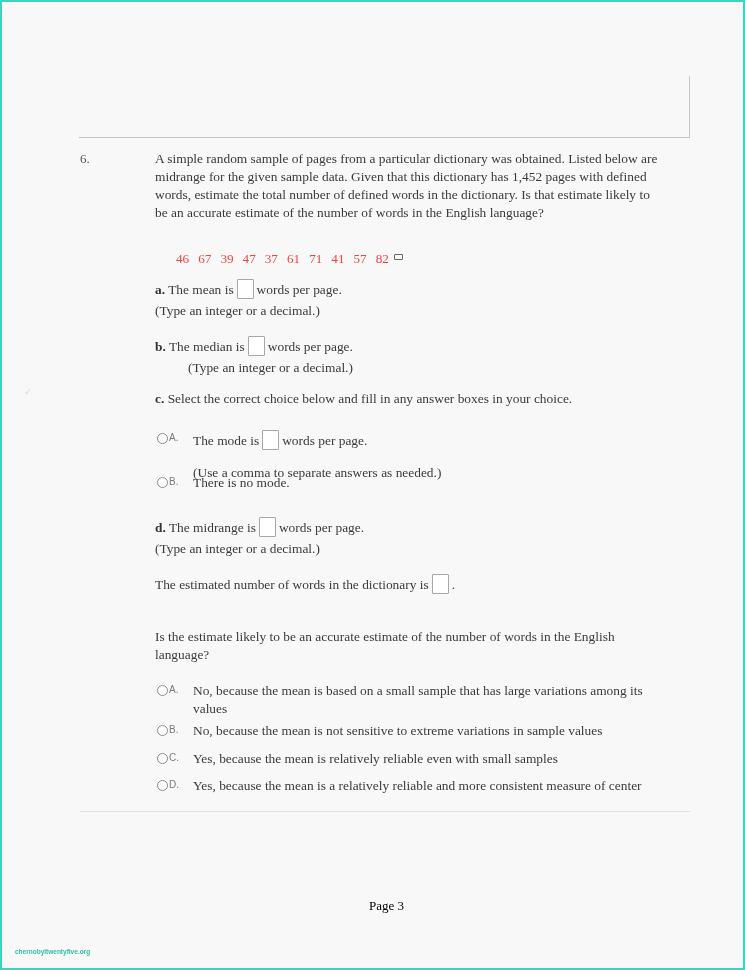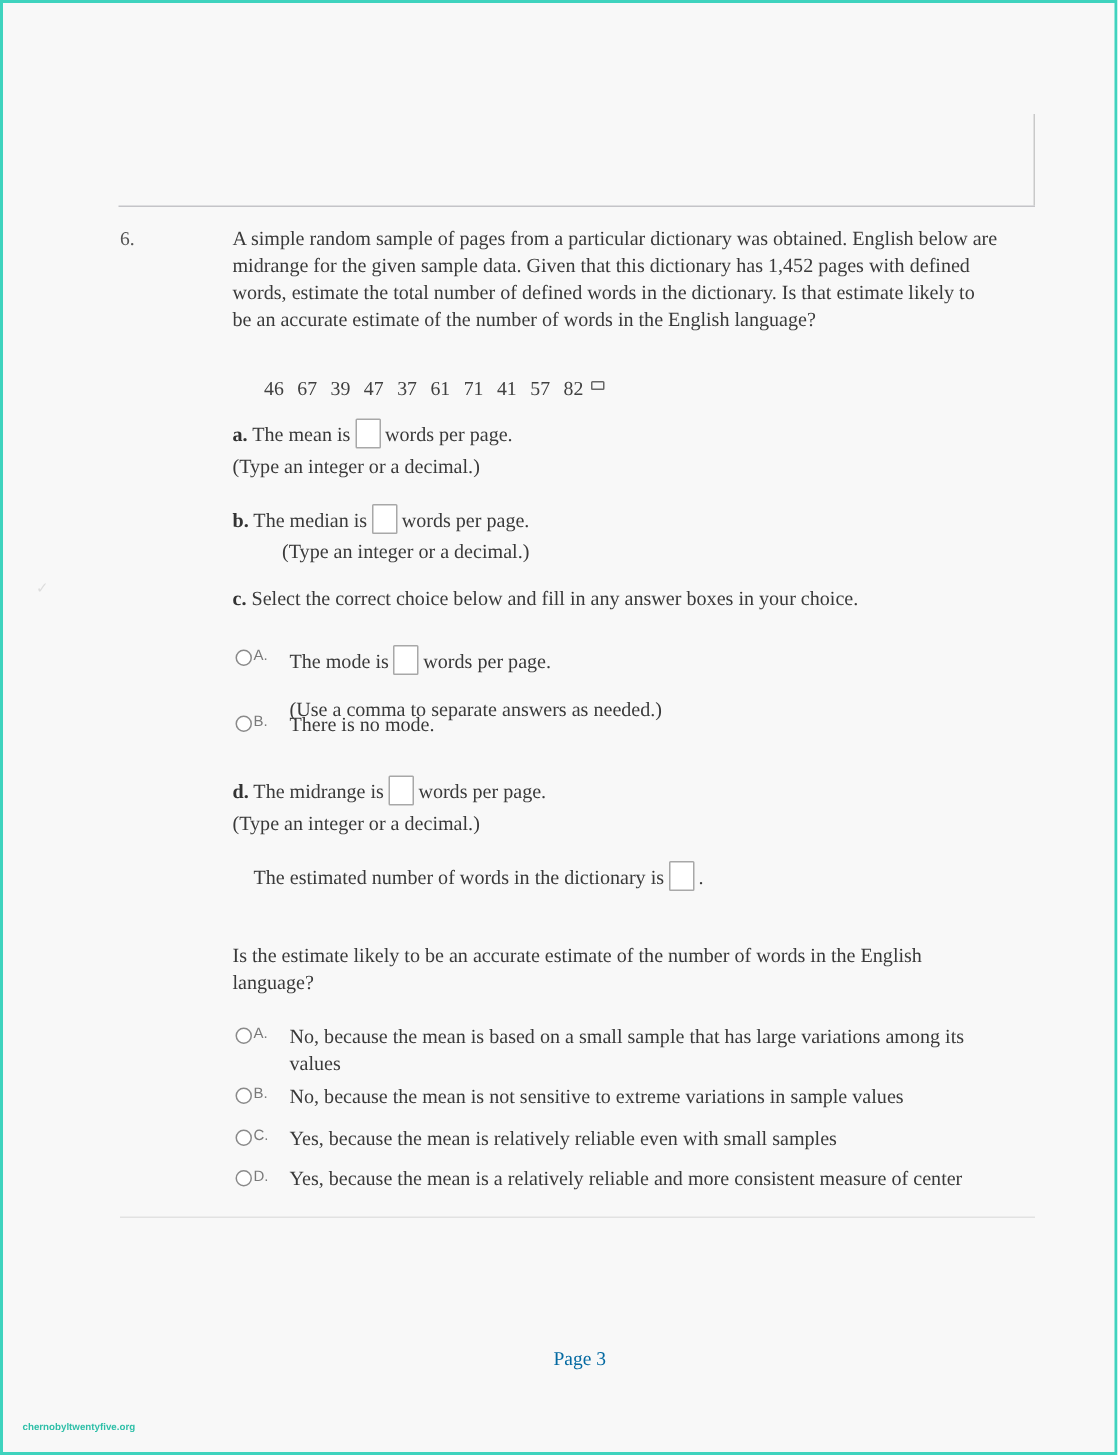--- a/index.html
+++ b/index.html
@@ -29,21 +29,21 @@
     }
     .qnum {
       position: absolute; left: 80px; top: 151px; font-size: 13px; color: #555;
     }
     .abs { position: absolute; }
     .para {
       font-size: 13.4px; line-height: 18.6px; color: #3a3a3a;
     }
     .data-row {
       position: absolute; left: 176px; top: 251px; font-size: 13.2px;
-      word-spacing: 0; display: flex; gap: 9px; align-items: center; color: #404040;
+      word-spacing: 0; display: flex; gap: 9px; align-items: center; color: #ef4444;
     }
     .data-row span.val { display: inline-block; }
     .copy-icon {
       display: inline-block; width: 9px; height: 6px; border: 1px solid #666;
       border-radius: 1px; margin-left: -4px; margin-top: -4px;
     }
     .line { font-size: 13.4px; line-height: 18px; white-space: nowrap; color: #3a3a3a; }
     .line b { font-weight: bold; color: #333; }
     .box {
       display: inline-block; width: 17px; height: 20px; border: 1px solid #a8a8a8;
@@ -54,21 +54,21 @@
       display: inline-block; width: 11px; height: 11px; border: 1px solid #8a8a8a;
       border-radius: 50%; background: #fff; margin-top: 3px; flex: 0 0 auto;
     }
     .letter {
       font-family: "Liberation Sans", "DejaVu Sans", sans-serif;
       font-size: 10px; color: #7a7a7a; margin-left: 1px; margin-top: 2px; width: 24px;
       flex: 0 0 auto;
     }
     .choice-text { font-size: 13.4px; line-height: 18px; color: #3a3a3a; }
     .page-footer {
-      position: absolute; left: 369px; top: 898px; font-size: 13px; color: #0369a1;
+      position: absolute; left: 369px; top: 898px; font-size: 13px; color: #000000;
     }
     .watermark {
       position: absolute; left: 15px; top: 948px;
       font-family: "Liberation Sans", "DejaVu Sans", sans-serif;
       font-size: 6.5px; color: #2fbfa8; font-weight: bold;
     }
     .tick-mark {
       position: absolute; left: 24px; top: 386px; font-size: 10px; color: #ddd;
     }
   </style>
@@ -76,21 +76,21 @@
 <body>
 
 <div class="frame"></div>
 <div class="top-box-right"></div>
 <div class="top-box-bottom"></div>
 <div class="tick-mark">✓</div>
 
 <div class="qnum">6.</div>
 
 <div class="abs para" style="left:155px; top:150px; width:540px;">
-  <div class="line">A simple random sample of pages from a particular dictionary was obtained. English below are</div>
+  <div class="line">A simple random sample of pages from a particular dictionary was obtained. Listed below are</div>
   <div class="line">midrange for the given sample data. Given that this dictionary has 1,452 pages with defined</div>
   <div class="line">words, estimate the total number of defined words in the dictionary. Is that estimate likely to</div>
   <div class="line">be an accurate estimate of the number of words in the English language?</div>
 </div>
 
 <div class="data-row">
   <span class="val">46</span>
   <span class="val">67</span>
   <span class="val">39</span>
   <span class="val">47</span>
@@ -142,21 +142,21 @@
 </div>
 
 <div class="abs" style="left:155px; top:517px;">
   <div class="line">
     <b>d.</b>
     <span>The midrange is</span><span class="box"></span><span>words per page.</span>
   </div>
   <div class="line" style="margin-top:3px;">(Type an integer or a decimal.)</div>
 </div>
 
-<div class="abs" style="left:169px; top:574px;">
+<div class="abs" style="left:155px; top:574px;">
   <div class="line">
     <span>The estimated number of words in the dictionary is</span><span class="box"></span><span>.</span>
   </div>
 </div>
 
 <div class="abs" style="left:155px; top:628px;">
   <div class="line">Is the estimate likely to be an accurate estimate of the number of words in the English</div>
   <div class="line">language?</div>
 </div>
 

